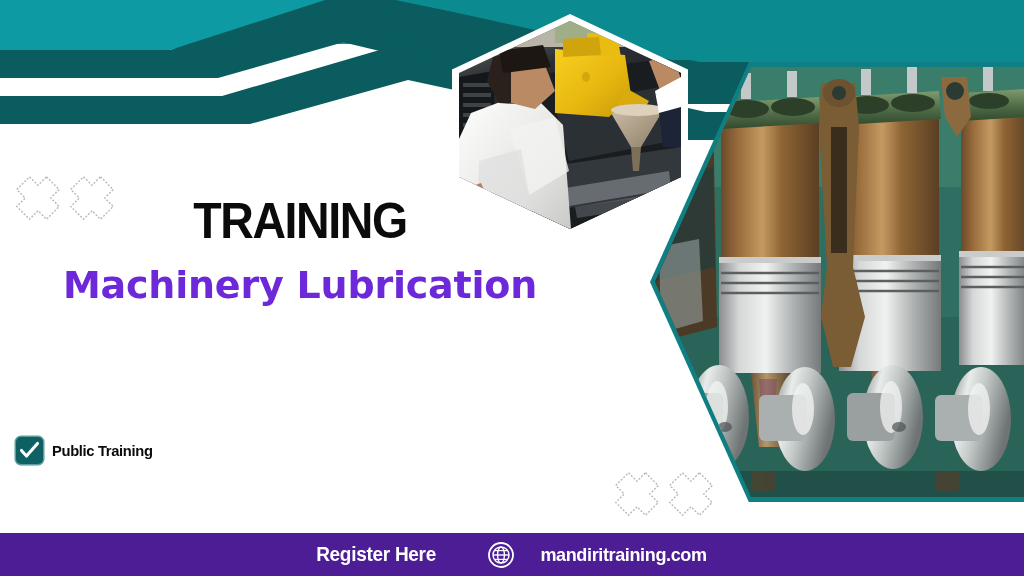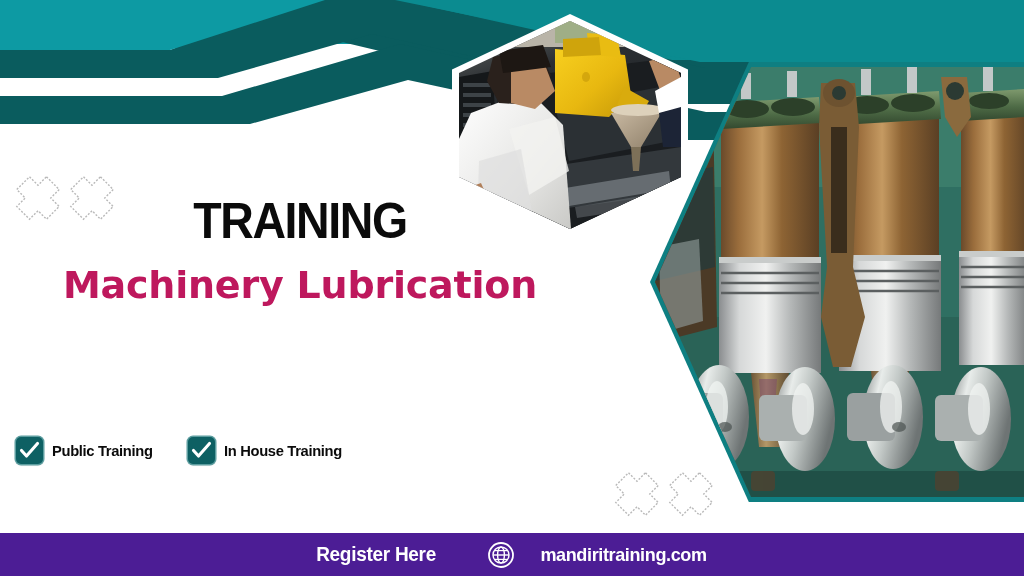--- a/index.html
+++ b/index.html
@@ -47,21 +47,21 @@
     margin: 0;
     transform: scaleX(0.93);
     transform-origin: center;
   }
   .title-sub {
     font-family: "DejaVu Sans", sans-serif;
     font-weight: 700;
     font-size: 38px;
     line-height: 1.1;
     letter-spacing: -0.2px;
-    color: #be185d;
+    color: #6d28d9;
     margin: 18px 0 0 0;
   }
 
   
   .cross-group {
     position: absolute;
     display: flex;
     gap: 6px;
   }
   .cross-group.left { left: 14px; top: 174px; }
@@ -69,20 +69,21 @@
   .x-mark { display: block; }
 
   
   .options-row {
     position: absolute;
     left: 16px;
     top: 437px;
     display: flex;
     align-items: center;
     gap: 30px;
+    flex-direction: column;
   }
   .option-item {
     display: flex;
     align-items: center;
     gap: 9px;
   }
   .checkbox {
     position: relative;
     width: 27px;
     height: 27px;
@@ -458,28 +459,20 @@
 
     <div class="option-item">
       <span class="checkbox">
         <svg width="27" height="27" viewBox="0 0 27 27">
           <path d="M5.5,13.5 L10.5,19 L21.5,6.5" fill="none" stroke="#ffffff" stroke-width="3.1" stroke-linecap="round" stroke-linejoin="round"></path>
         </svg>
       </span>
       <span class="option-label">Public Training</span>
     </div>
 
-    <div class="option-item">
-      <span class="checkbox">
-        <svg width="27" height="27" viewBox="0 0 27 27">
-          <path d="M5.5,13.5 L10.5,19 L21.5,6.5" fill="none" stroke="#ffffff" stroke-width="3.1" stroke-linecap="round" stroke-linejoin="round"></path>
-        </svg>
-      </span>
-      <span class="option-label">In House Training</span>
-    </div>
 
 
   </div>
 
   <div class="footer-bar">
     <span class="register-text">Register Here</span>
     <span class="footer-gap"></span>
     <svg class="globe-icon" width="26" height="26" viewBox="0 0 26 26">
       <circle cx="13" cy="13" r="12" fill="none" stroke="#ffffff" stroke-width="1.8"></circle>
       <ellipse cx="13" cy="13" rx="8" ry="8" fill="none" stroke="#ffffff" stroke-width="1.4"></ellipse>

